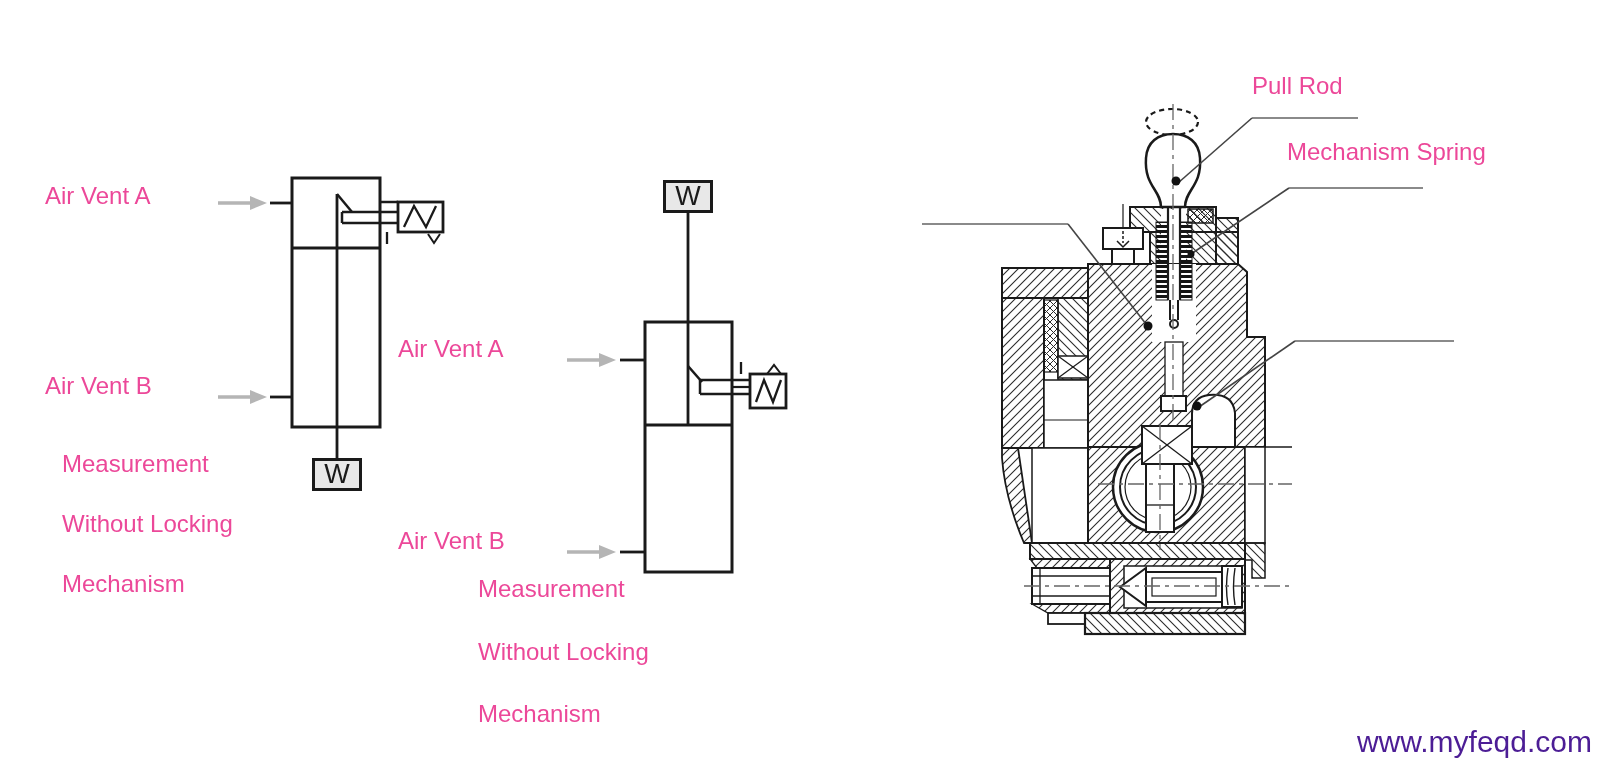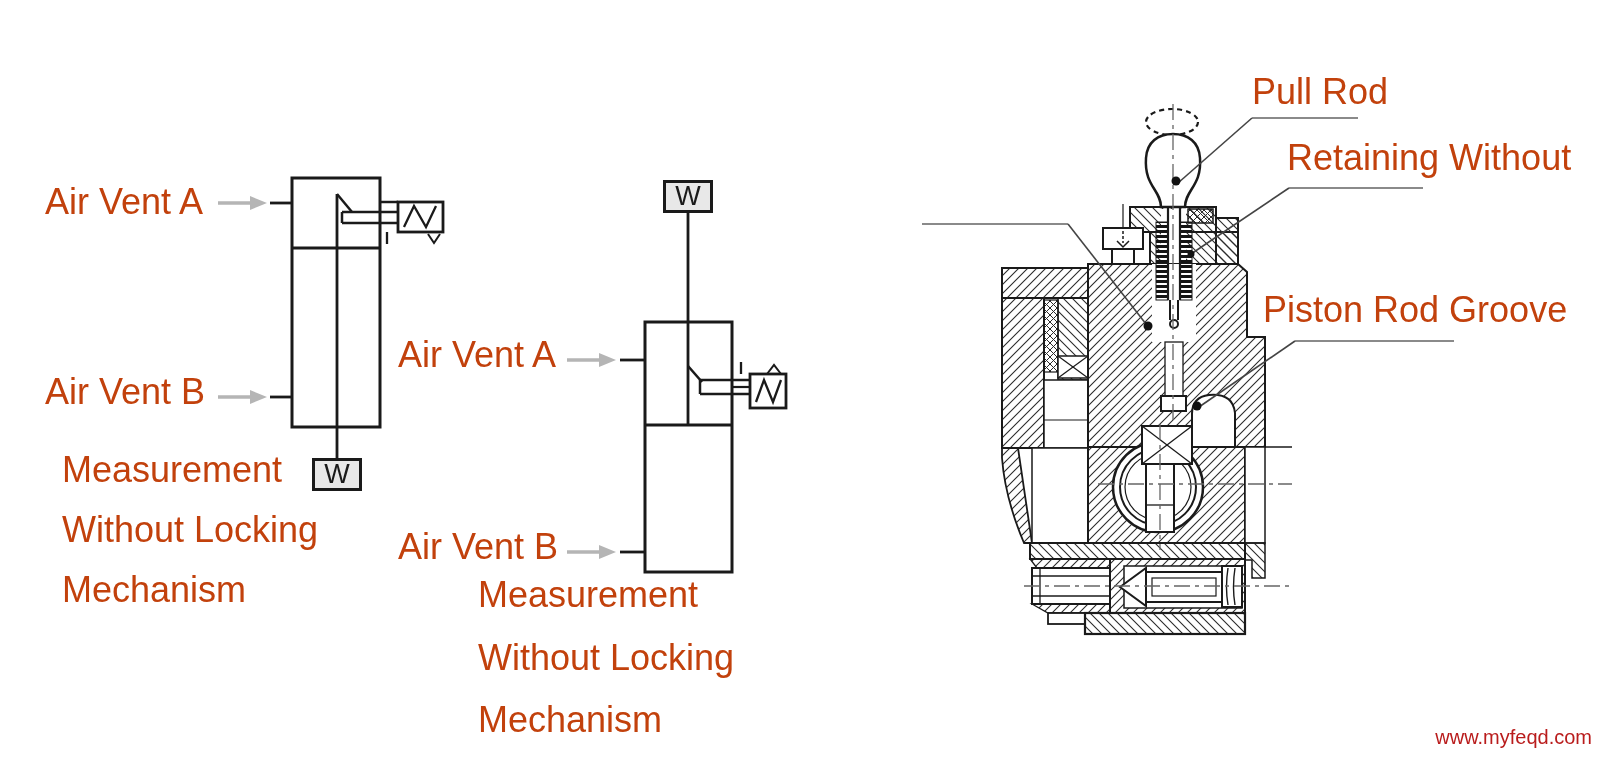--- a/index.html
+++ b/index.html
@@ -1,22 +1,22 @@
 <!DOCTYPE html>
 <html><head>
 <meta charset="utf-8">
 <style>
   html,body{margin:0;padding:0;background:#fff;}
   #stage{position:relative;width:1600px;height:767px;background:#fff;overflow:hidden;
          font-family:"Liberation Sans", sans-serif;}
-  .lbl{position:absolute;font-size:36px;line-height:1;color:#c2410c;white-space:nowrap;}
+  .lbl{position:absolute;font-size:24px;line-height:1;color:#ec4899;white-space:nowrap;}
   .wbox{position:absolute;width:50px;height:33px;box-sizing:border-box;border:3px solid #1a1a1a;
         background:#e8e8e8;display:flex;align-items:center;justify-content:center;
         font-size:27px;color:#1a1a1a;}
-  .watermark{position:absolute;font-size:20px;line-height:1;color:#b91c1c;white-space:nowrap;}
+  .watermark{position:absolute;font-size:30px;line-height:1;color:#4c1d95;white-space:nowrap;}
   svg{position:absolute;left:0;top:0;}
 </style>
 </head>
 <body>
 
 <div id="stage">
 
   <svg width="1600" height="767" viewBox="0 0 1600 767">
     <defs>
       <pattern id="hA" width="9" height="9" patternUnits="userSpaceOnUse">
@@ -230,17 +230,16 @@
   <div class="lbl" style="left:398px;top:337px">Air Vent A</div>
   <div class="lbl" style="left:398px;top:529px">Air Vent B</div>
   <div class="lbl" style="left:478px;top:577px">Measurement</div>
   <div class="lbl" style="left:478px;top:640px">Without Locking</div>
   <div class="lbl" style="left:478px;top:702px">Mechanism</div>
   <div class="wbox" style="left:663px;top:180px">
     <span>W</span>
   </div>
 
   <div class="lbl" style="left:1252px;top:74px">Pull Rod</div>
-  <div class="lbl" style="left:1287px;top:140px">Retaining Without</div>
-  <div class="lbl" style="left:1263px;top:292px">Piston Rod Groove</div>
+  <div class="lbl" style="left:1287px;top:140px">Mechanism Spring</div>
 
   <div class="watermark" style="right:8px;top:727px">www.myfeqd.com</div>
 </div>
 
 </body></html>

